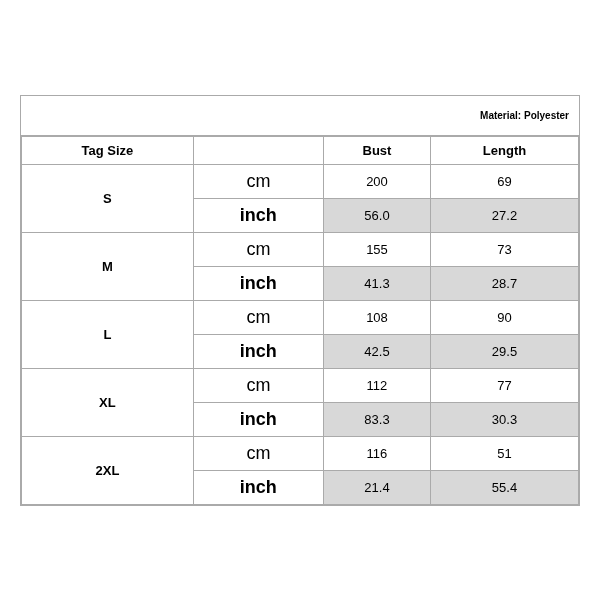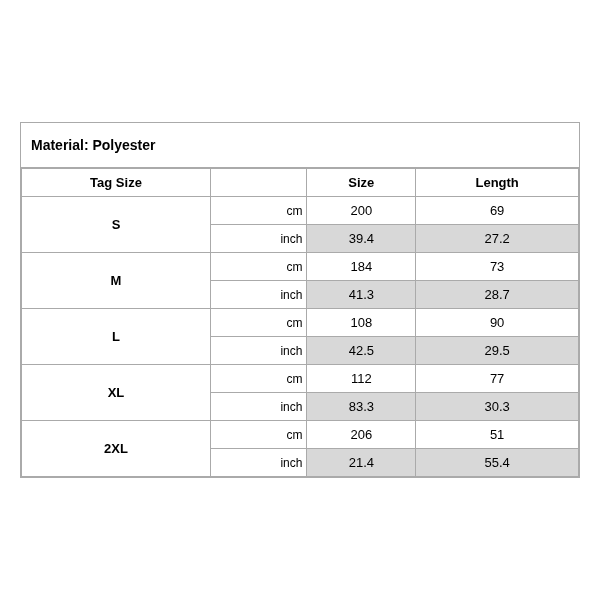--- a/index.html
+++ b/index.html
@@ -11,87 +11,86 @@
       width: 600px;
       height: 600px;
       font-family: Arial, sans-serif;
       font-size: 13px;
     }
     .wrapper {
       border: 1.5px solid #aaa;
       width: 560px;
     }
     .title-row {
-      text-align: left;
+      text-align: right;
       padding: 14px 10px;
       font-weight: bold;
-      font-size: 14px;
+      font-size: 10px;
       border-bottom: 1.5px solid #aaa;
     }
     table {
       width: 100%;
       border-collapse: collapse;
     }
     th, td {
       border: 1px solid #aaa;
       text-align: center;
       padding: 6px 4px;
     }
     thead th {
       font-weight: bold;
       background: #fff;
     }
     .tag-size-cell {
       font-weight: bold;
       vertical-align: middle;
     }
     .unit-cell {
-      font-size: 12px;
-      text-align: right;
+      font-size: 18px;
     }
     .unit-cell.inch {
-      font-weight: normal;
+      font-weight: bold;
     }
     .shaded {
       background-color: #d8d8d8;
     }
     .header-row th {
       font-weight: bold;
     }
   </style>
 </head>
 <body>
 
 <div class="wrapper">
   <div class="title-row">Material: Polyester</div>
   <table>
     <thead>
       <tr class="header-row">
         <th>Tag Size</th>
         <th></th>
-        <th>Size</th>
+        <th>Bust</th>
         <th>Length</th>
       </tr>
     </thead>
     <tbody id="table-body">
     <tr>
           <td rowspan="2" class="tag-size-cell">S</td>
           <td class="unit-cell">cm</td>
           <td>200</td>
           <td>69</td>
         </tr>
         <tr>
           <td class="unit-cell inch">inch</td>
-          <td class="shaded">39.4</td>
+          <td class="shaded">56.0</td>
           <td class="shaded">27.2</td>
         </tr>
         <tr>
           <td rowspan="2" class="tag-size-cell">M</td>
           <td class="unit-cell">cm</td>
-          <td>184</td>
+          <td>155</td>
           <td>73</td>
         </tr>
         <tr>
           <td class="unit-cell inch">inch</td>
           <td class="shaded">41.3</td>
           <td class="shaded">28.7</td>
         </tr>
         <tr>
           <td rowspan="2" class="tag-size-cell">L</td>
           <td class="unit-cell">cm</td>
@@ -110,21 +109,21 @@
           <td>77</td>
         </tr>
         <tr>
           <td class="unit-cell inch">inch</td>
           <td class="shaded">83.3</td>
           <td class="shaded">30.3</td>
         </tr>
         <tr>
           <td rowspan="2" class="tag-size-cell">2XL</td>
           <td class="unit-cell">cm</td>
-          <td>206</td>
+          <td>116</td>
           <td>51</td>
         </tr>
         <tr>
           <td class="unit-cell inch">inch</td>
           <td class="shaded">21.4</td>
           <td class="shaded">55.4</td>
         </tr>
       </tbody>
   </table>
 </div>

